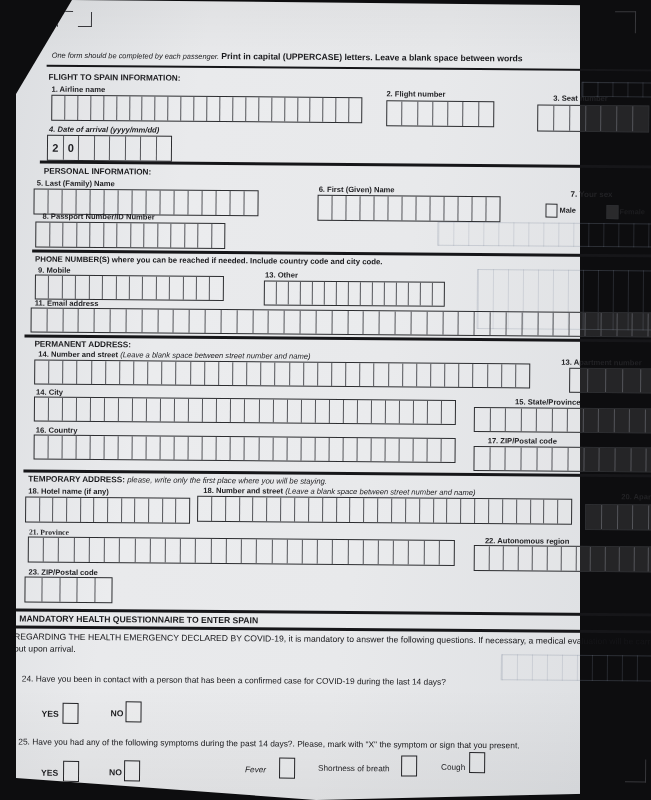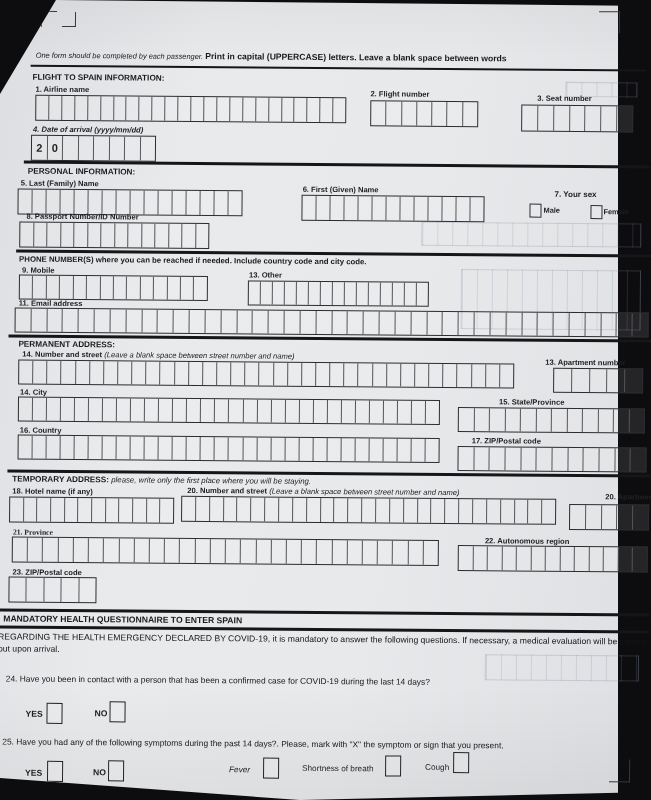--- a/index.html
+++ b/index.html
@@ -1,21 +1,21 @@
 <!DOCTYPE html>
 <html><head>
 <meta charset="utf-8">
 <style>
   html,body{margin:0;padding:0;}
   body{
     width:651px;height:800px;overflow:hidden;background:#0d0d0f;
     font-family:"Liberation Sans", sans-serif;color:#1c1c1f;
   }
   .paper{
-    position:absolute;left:0;top:0;width:618px;height:800px;
+    position:absolute;left:16px;top:0;width:564px;height:800px;
     background:
       linear-gradient(180deg, rgba(0,0,0,0.04) 0%, rgba(0,0,0,0) 8%, rgba(0,0,0,0) 86%, rgba(0,0,0,0.05) 100%),
       linear-gradient(100deg,#dcdee1 0%,#e9eaec 28%,#e8e9eb 62%,#dee0e3 100%);
     clip-path:polygon(56px 0, 651px 6px, 651px 792px, 300px 800px, 0 778px, 0 94px);
   }
   .sheet{position:absolute;left:0;top:0;width:651px;height:800px;
     transform:rotate(0.45deg);transform-origin:326px 400px;}
   .abs{position:absolute;}
   .lbl{font-size:7.6px;font-weight:bold;color:#222225;white-space:nowrap;}
   .lbl .note{font-weight:normal;font-style:italic;}
@@ -445,21 +445,21 @@
         <span class="cell"></span>
         <span class="cell"></span>
         <span class="cell"></span>
         <span class="cell"></span>
         <span class="cell"></span>
         <span class="cell"></span>
         <span class="cell"></span>
       </div>
 
   <div class="abs lbl" style="left:188px;top:487px;">
-    <span>20. Number and street</span>
+    <span>18. Number and street</span>
     <span class="note">(Leave a blank space between street number and name)</span>
   </div>
   <div class="abs boxrow" style="left:182px;top:497px;width:373px;height:24px;">
         <span class="cell"></span>
         <span class="cell"></span>
         <span class="cell"></span>
         <span class="cell"></span>
         <span class="cell"></span>
         <span class="cell"></span>
         <span class="cell"></span>
@@ -519,21 +519,21 @@
         <span class="cell"></span>
         <span class="cell"></span>
         <span class="cell"></span>
         <span class="cell"></span>
         <span class="cell"></span>
         <span class="cell"></span>
         <span class="cell"></span>
         <span class="cell"></span>
       </div>
 
-  <div class="abs lbl" style="left:470px;top:535px;margin-left:16px;">22. Autonomous region</div>
+  <div class="abs lbl" style="left:470px;top:535px;">22. Autonomous region</div>
   <div class="abs boxrow" style="left:459px;top:544px;width:188px;height:24px;">
         <span class="cell"></span>
         <span class="cell"></span>
         <span class="cell"></span>
         <span class="cell"></span>
         <span class="cell"></span>
         <span class="cell"></span>
         <span class="cell"></span>
         <span class="cell"></span>
         <span class="cell"></span>

